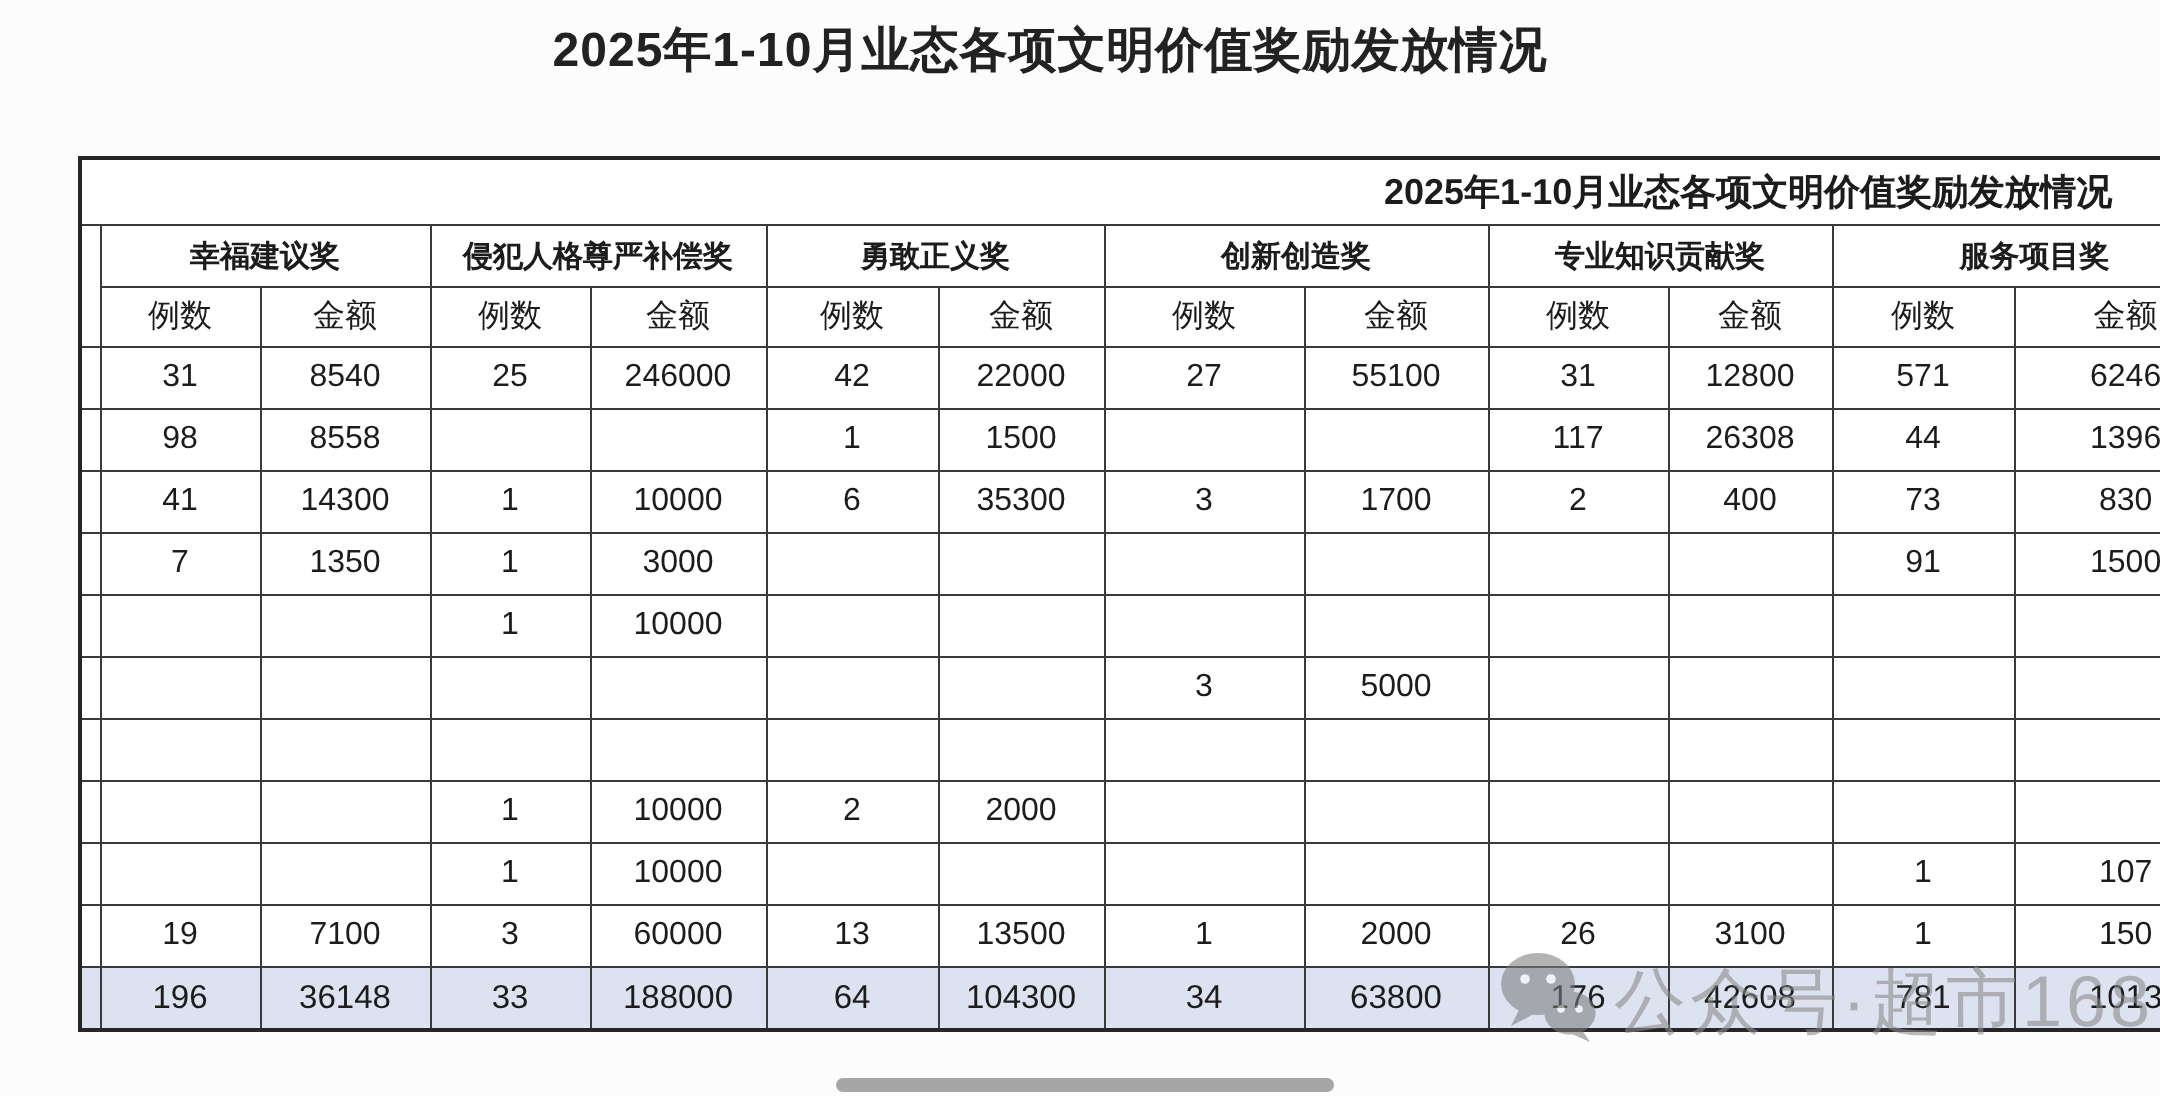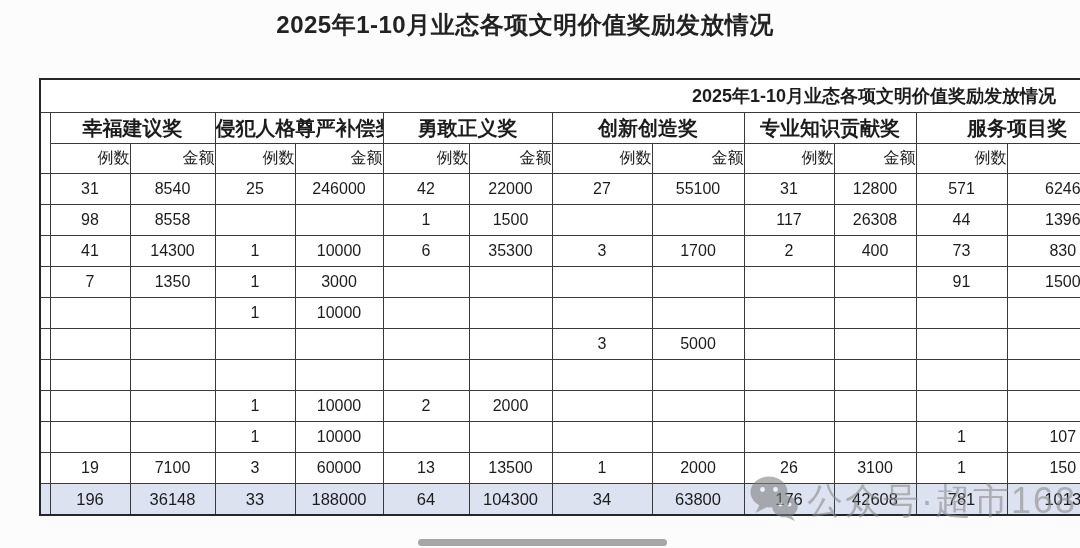--- a/index.html
+++ b/index.html
@@ -20,22 +20,22 @@
   }
   table.award-table td {
     border:1px solid var(--border); text-align:center;
     padding:0; white-space:nowrap; overflow:hidden;
     font-size:16px; height:30px;
   }
   tr.title-row td {
     text-align:right; padding-right:62px;
     font-weight:bold; font-size:18px; height:32px;
   }
-  tr.group-row td { font-weight:bold; font-size:20px; height:30px;margin-left:29px; }
-  tr.sub-row td { font-weight:normal; font-size:16px; height:29px;text-align:right; }
+  tr.group-row td { font-weight:bold; font-size:15px; height:30px;margin-left:29px; }
+  tr.sub-row td { font-weight:normal; font-size:16px; height:29px; }
   tr.data-row td { font-size:16px; }
   tr.total-row td {
     font-weight:normal; font-size:16.5px;
     background:var(--total-bg);
   }
   .watermark {
     position:absolute; left:750px; top:477px; height:48px;
     display:flex; align-items:center; gap:9px;
     z-index:5; opacity:0.58; pointer-events:none;
   }

